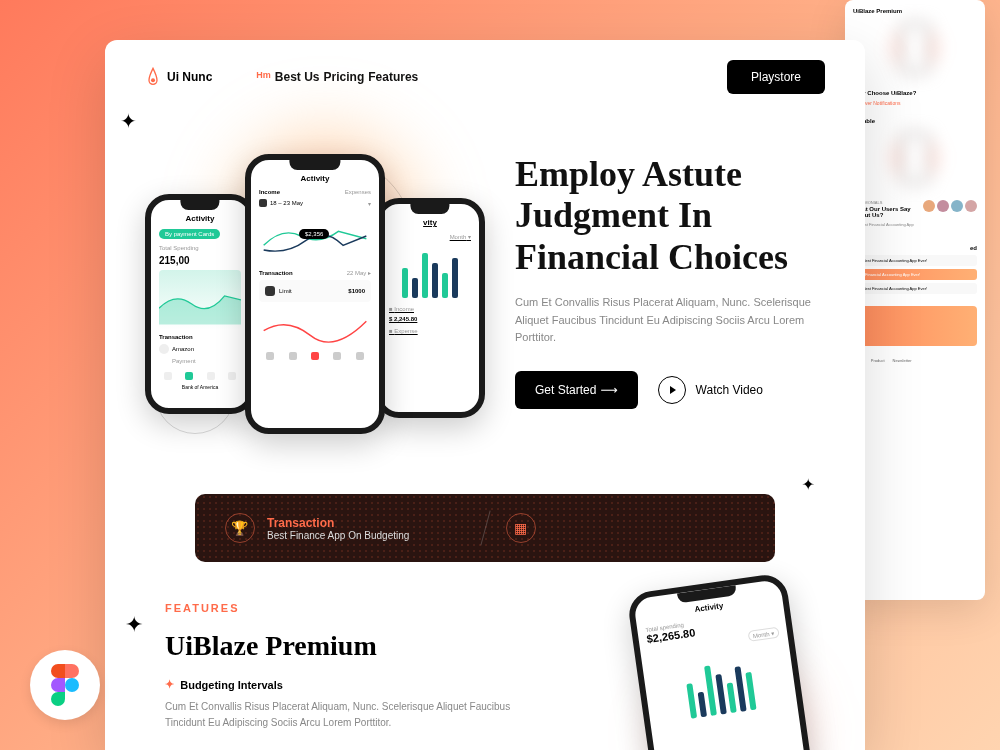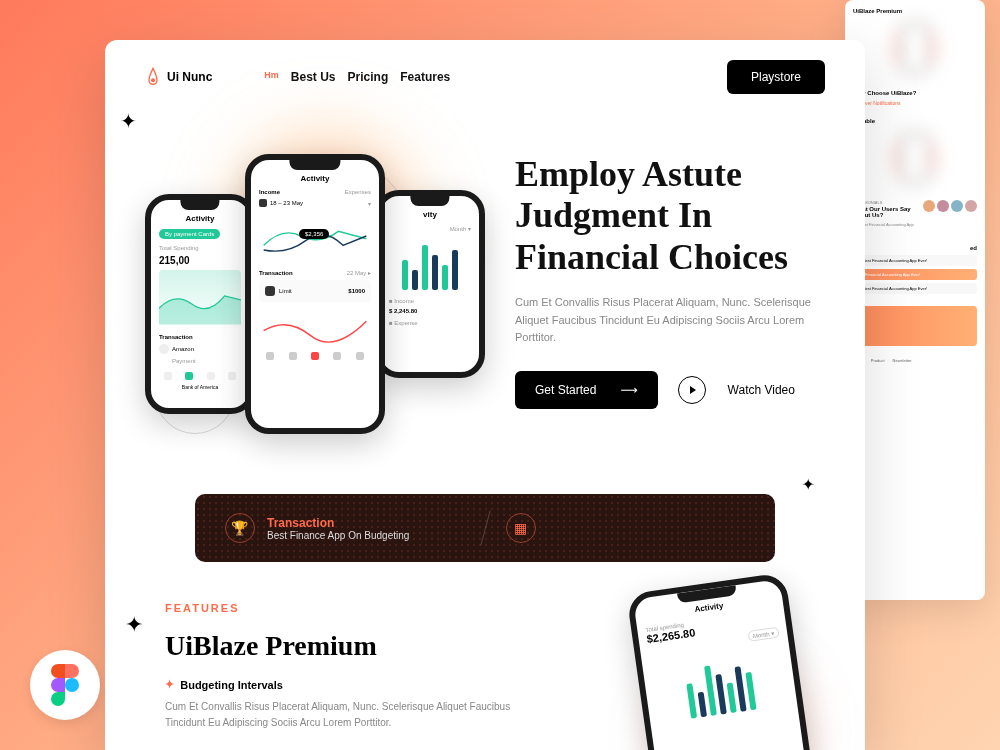--- a/index.html
+++ b/index.html
@@ -64,21 +64,21 @@
 .side-avatar { width: 12px; height: 12px; border-radius: 50%; background: #ddd; }
 
 .navbar {
   display: flex;
   align-items: center;
   padding: 20px 40px;
   gap: 24px;
 }
 .logo { display: flex; align-items: center; gap: 6px; font-weight: 600; font-size: 12px; }
 .logo-icon { width: 16px; height: 20px; }
-.nav-links { display: flex; gap: 12px; margin-left: 28px; font-size: 12px; font-weight: 600; }
+.nav-links { display: flex; gap: 4px; margin-left: 20px; font-size: 12px; font-weight: 600; }
 .nav-link { cursor: pointer; color: #111; }
 .nav-link.active { color: #ff6b4a; font-size: 9px; }
 .download-btn {
   margin-left: auto;
   background: #000;
   color: #fff;
   padding: 10px 24px;
   border-radius: 6px;
   font-size: 12px;
   font-weight: 500;
@@ -118,21 +118,21 @@
 .phones { position: relative; width: 100%; height: 100%; }
 .phone {
   position: absolute;
   background: #fff;
   border: 6px solid #1a1a1a;
   border-radius: 24px;
   box-shadow: 0 10px 30px rgba(0,0,0,0.2);
 }
 .phone.left { width: 110px; height: 220px; top: 60px; left: 0; }
 .phone.center { width: 140px; height: 280px; top: 20px; left: 100px; z-index: 2; }
-.phone.right { width: 110px; height: 188px; top: 56px; right: 0; }
+.phone.right { width: 110px; height: 220px; top: 64px; right: 0; text-decoration: underline; }
 .phone-notch { position: absolute; top: 0; left: 50%; transform: translateX(-50%); width: 40%; height: 10px; background: #1a1a1a; border-radius: 0 0 8px 8px; }
 .phone-content { padding: 14px 8px 6px; font-size: 6px; height: 100%; overflow: hidden; }
 .phone-title { text-align: center; font-weight: 600; font-size: 8px; margin-bottom: 6px; }
 .phone-row { display: flex; justify-content: space-between; align-items: center; margin-bottom: 4px; font-size: 6px; }
 .phone-chart-area { height: 60px; background: linear-gradient(180deg, rgba(32,201,151,0.2), transparent); border-radius: 4px; position: relative; margin: 4px 0; }
 .phone-chart-bars { display: flex; gap: 4px; align-items: flex-end; height: 50px; justify-content: center; margin: 8px 0; }
 .phone-bar { width: 6px; border-radius: 2px; }
 .phone-bar.teal { background: #20c997; }
 .phone-bar.navy { background: #1a3a5c; }
 .phone-line-chart { height: 50px; position: relative; margin: 4px 0; }
@@ -152,24 +152,24 @@
 .subtext { color: #888; font-size: 11px; line-height: 1.6; margin-bottom: 24px; }
 .cta-row { display: flex; align-items: center; gap: 20px; }
 .btn-primary {
   background: #000;
   color: #fff;
   padding: 12px 20px;
   border-radius: 6px;
   font-size: 12px;
   display: flex;
   align-items: center;
-  gap: 24px;
+  gap: 4px;
   cursor: pointer;
 }
-.btn-watch { display: flex; align-items: center; gap: 22px; font-size: 12px; font-weight: 500; cursor: pointer; }
+.btn-watch { display: flex; align-items: center; gap: 10px; font-size: 12px; font-weight: 500; cursor: pointer; }
 .play-circle { width: 28px; height: 28px; border: 1.5px solid #000; border-radius: 50%; display: flex; align-items: center; justify-content: center; }
 .play-circle::after { content: ''; border-left: 6px solid #000; border-top: 4px solid transparent; border-bottom: 4px solid transparent; margin-left: 2px; }
 
 .achievements-bar {
   margin: 20px 90px;
   background: #2a1410;
   background-image: radial-gradient(rgba(255,100,60,0.15) 1px, transparent 1px);
   background-size: 6px 6px;
   border-radius: 10px;
   padding: 16px 30px;

